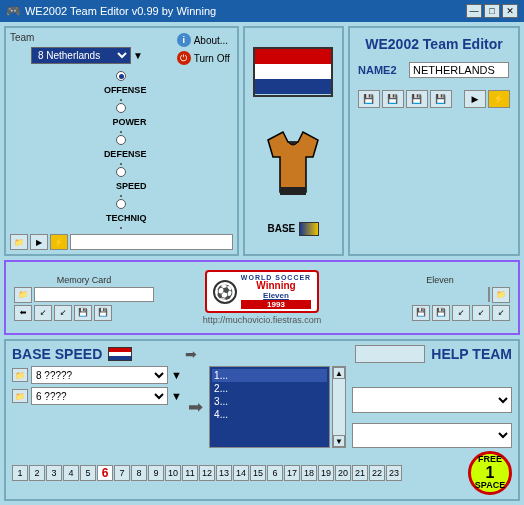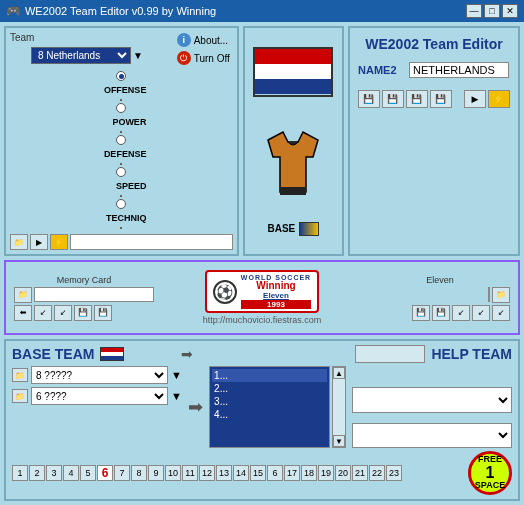--- a/index.html
+++ b/index.html
@@ -735,21 +735,21 @@
         <div class="small-icon-btn">↙</div>
         <div class="small-icon-btn">↙</div>
         <div class="small-icon-btn">↙</div>
       </div>
     </div>
   </div>
 
   <div class="bottom-section">
 
     <div style="display:flex;align-items:center;gap:6px;">
-      <div class="base-team-title">BASE TEAM</div>
+      <div class="base-team-title">BASE SPEED</div>
       <div class="nl-flag">
         <div class="nl-red"></div>
         <div class="nl-white"></div>
         <div class="nl-blue"></div>
       </div>
       <div style="flex:1;"></div>
 
       <span class="arrow-icon">➡</span>
 
       <div style="width:100px;"></div>

